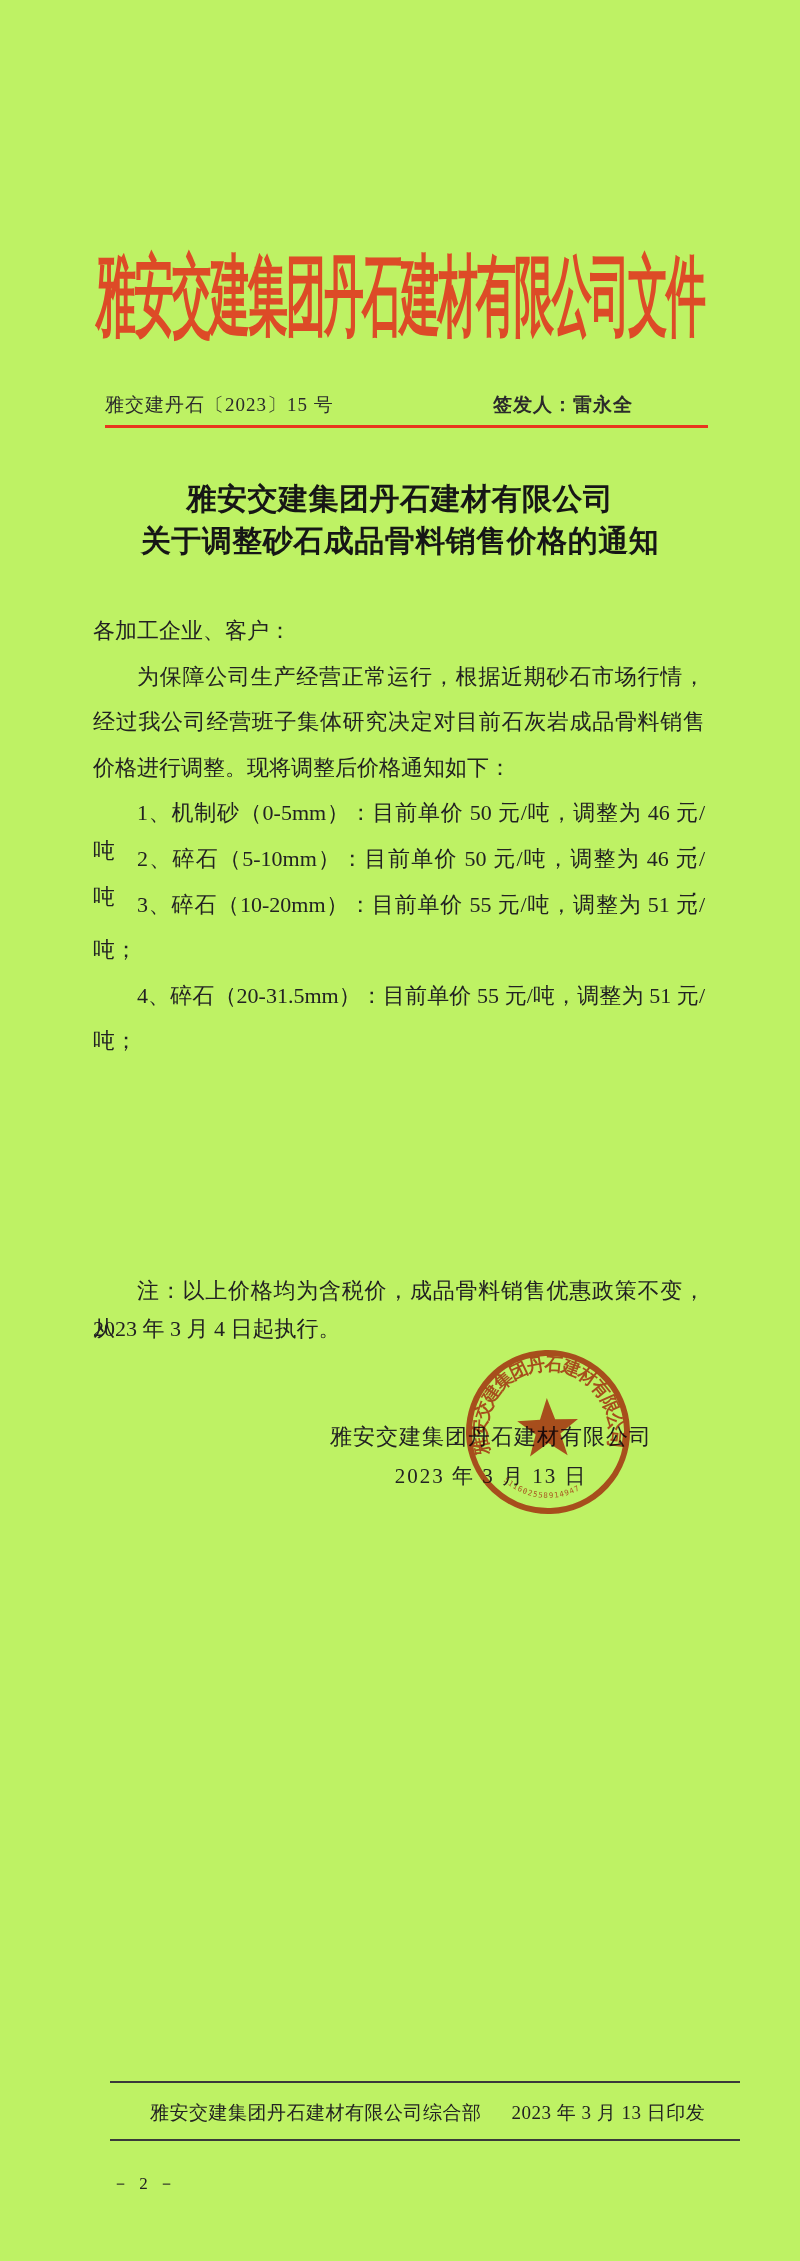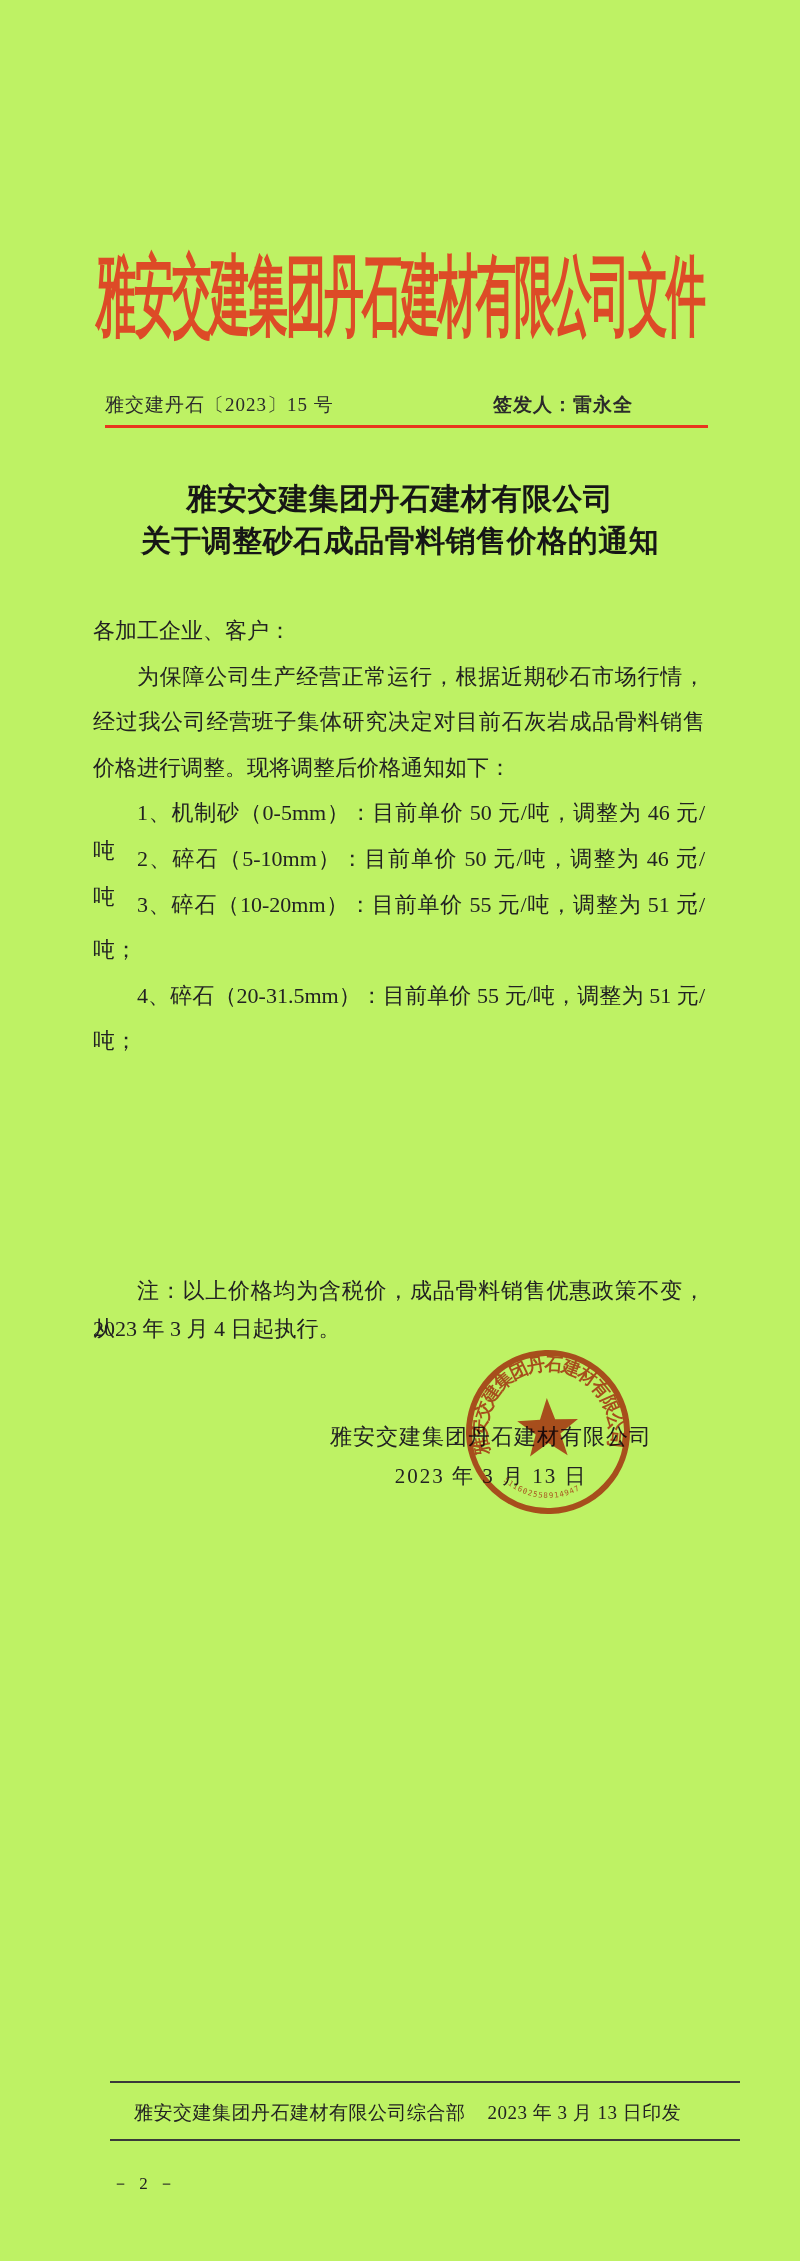--- a/index.html
+++ b/index.html
@@ -96,27 +96,27 @@
     mix-blend-mode:multiply;
     opacity:0.92;
     transform:rotate(-2deg);
   }
   
   .footer-rule{position:absolute;left:110px;width:630px;height:2px;background:#3a3a3a;}
   .footer-rule.top{top:2081px;}
   .footer-rule.bottom{top:2139px;}
   .footer-text{
     position:absolute;
-    top:2100px;left:110px;width:630px;
+    top:2100px;left:126px;width:630px;
     display:flex;align-items:flex-end;
     font-size:19px;color:#222;
     letter-spacing:0.5px;
   }
   .footer-text .dept{margin-left:24px;}
-  .footer-text .printdate{margin-left:22px;}
+  .footer-text .printdate{margin-left:30px;}
   .page-number{
     position:absolute;
     top:2172px;left:112px;
     font-size:17px;color:#222;
     letter-spacing:3px;
   }
 </style>
 </head>
 <body>
 

